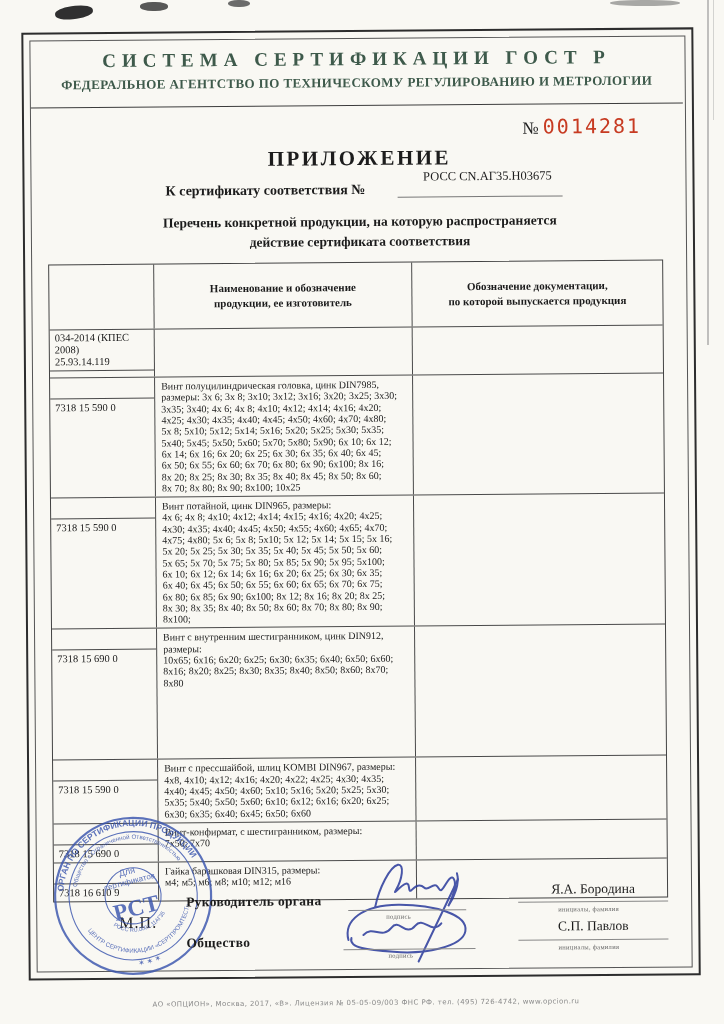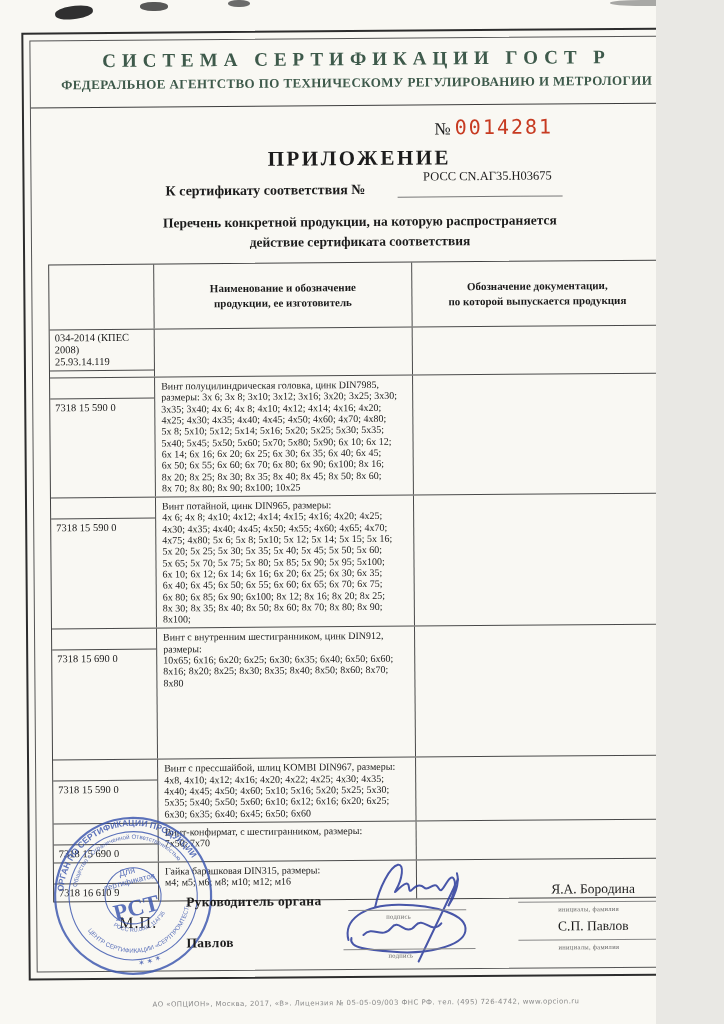--- a/index.html
+++ b/index.html
@@ -1,29 +1,29 @@
 <!DOCTYPE html>
 <html><head>
 <meta charset="utf-8">
 <style>
   html,body{margin:0;padding:0;background:#e9e8e4;}
-  .page{position:relative;width:656px;height:1024px;background:#f9f8f3;overflow:hidden;
+  .page{position:relative;width:724px;height:1024px;background:#f9f8f3;overflow:hidden;
         font-family:"Liberation Serif","DejaVu Serif",serif;color:#1c1c1c;}
   .scan{position:absolute;inset:0;transform:rotate(-0.45deg);transform-origin:360px 500px;}
 
   
   .frame-outer{position:absolute;left:25px;top:30px;width:668px;height:944px;border:2.5px solid #2d2d2d;}
   .frame-inner{position:absolute;left:33px;top:38px;width:654px;height:930px;border:1px solid #555;}
 
   
   .letterhead{position:absolute;left:34px;top:39px;width:652px;height:66px;border-bottom:1.5px solid #3c3c3c;text-align:center;}
   .lh1{margin-top:9px;font-size:19px;font-weight:bold;letter-spacing:6px;color:#3e5a4b;}
   .lh2{margin-top:5px;font-size:13px;font-weight:bold;letter-spacing:0.4px;color:#3e5a4b;}
 
-  .serial{position:absolute;right:100px;top:116px;white-space:nowrap;}
+  .serial{position:absolute;right:80px;top:116px;white-space:nowrap;}
   .serial .pre{font-size:17px;color:#222;}
   .serial .num{font-family:"DejaVu Sans Mono",monospace;font-size:20px;letter-spacing:2px;color:#c73b22;}
 
   .doc-title{position:absolute;left:0;top:146px;width:724px;text-align:center;font-size:21px;font-weight:bold;letter-spacing:2.5px;}
 
   .cert-line{position:absolute;left:168px;top:170px;width:420px;height:34px;}
   .cert-label{position:absolute;left:0;top:12px;font-size:14px;font-weight:600;}
   .cert-value{position:absolute;left:232px;top:0;width:180px;text-align:center;font-size:12.5px;}
   .cert-underline{position:absolute;left:232px;top:27px;width:165px;border-bottom:1px solid #777;}
 
@@ -235,21 +235,21 @@
             </text>
             <text x="88" y="60" font-size="9" text-anchor="middle" font-family="Liberation Sans, sans-serif">Для</text>
             <text x="88" y="70" font-size="8" text-anchor="middle" font-family="Liberation Sans, sans-serif">сертификатов</text>
             <text x="88" y="102" font-size="23" font-weight="bold" text-anchor="middle" font-family="Liberation Serif, serif">РСТ</text>
           </g>
         </g>
       </svg>
     </div>
 
     <div class="role" style="left:183px;top:893px;">Руководитель органа</div>
-    <div class="role" style="left:183px;top:934px;">Павлов</div>
+    <div class="role" style="left:183px;top:934px;">Общество</div>
 
     <div class="sig-wrap">
       <svg width="160" height="115" viewBox="0 0 160 115">
         <g fill="none" stroke="#2f3f9e" stroke-width="2" stroke-linecap="round" opacity="0.88">
           <path d="M 47,52 C 51,33 62,12 70,10 C 77,9 74,25 68,35 C 64,42 72,31 78,29 C 83,28 79,40 84,35 C 88,31 92,29 96,33 C 100,37 104,29 108,31 C 112,33 111,41 117,31 C 121,24 124,21 126,25 C 129,30 124,45 120,52 C 126,43 132,29 129,19"></path>
           <path d="M 20,85 C 15,65 35,50 70,50 C 105,50 140,60 137,77 C 134,93 95,100 65,97 C 40,95 20,93 23,83"></path>
           <path d="M 35,80 C 45,70 53,85 63,73 C 71,63 77,83 87,71 C 95,61 103,81 113,69"></path>
           <path d="M 130,25 L 90,107"></path>
         </g>
       </svg>

